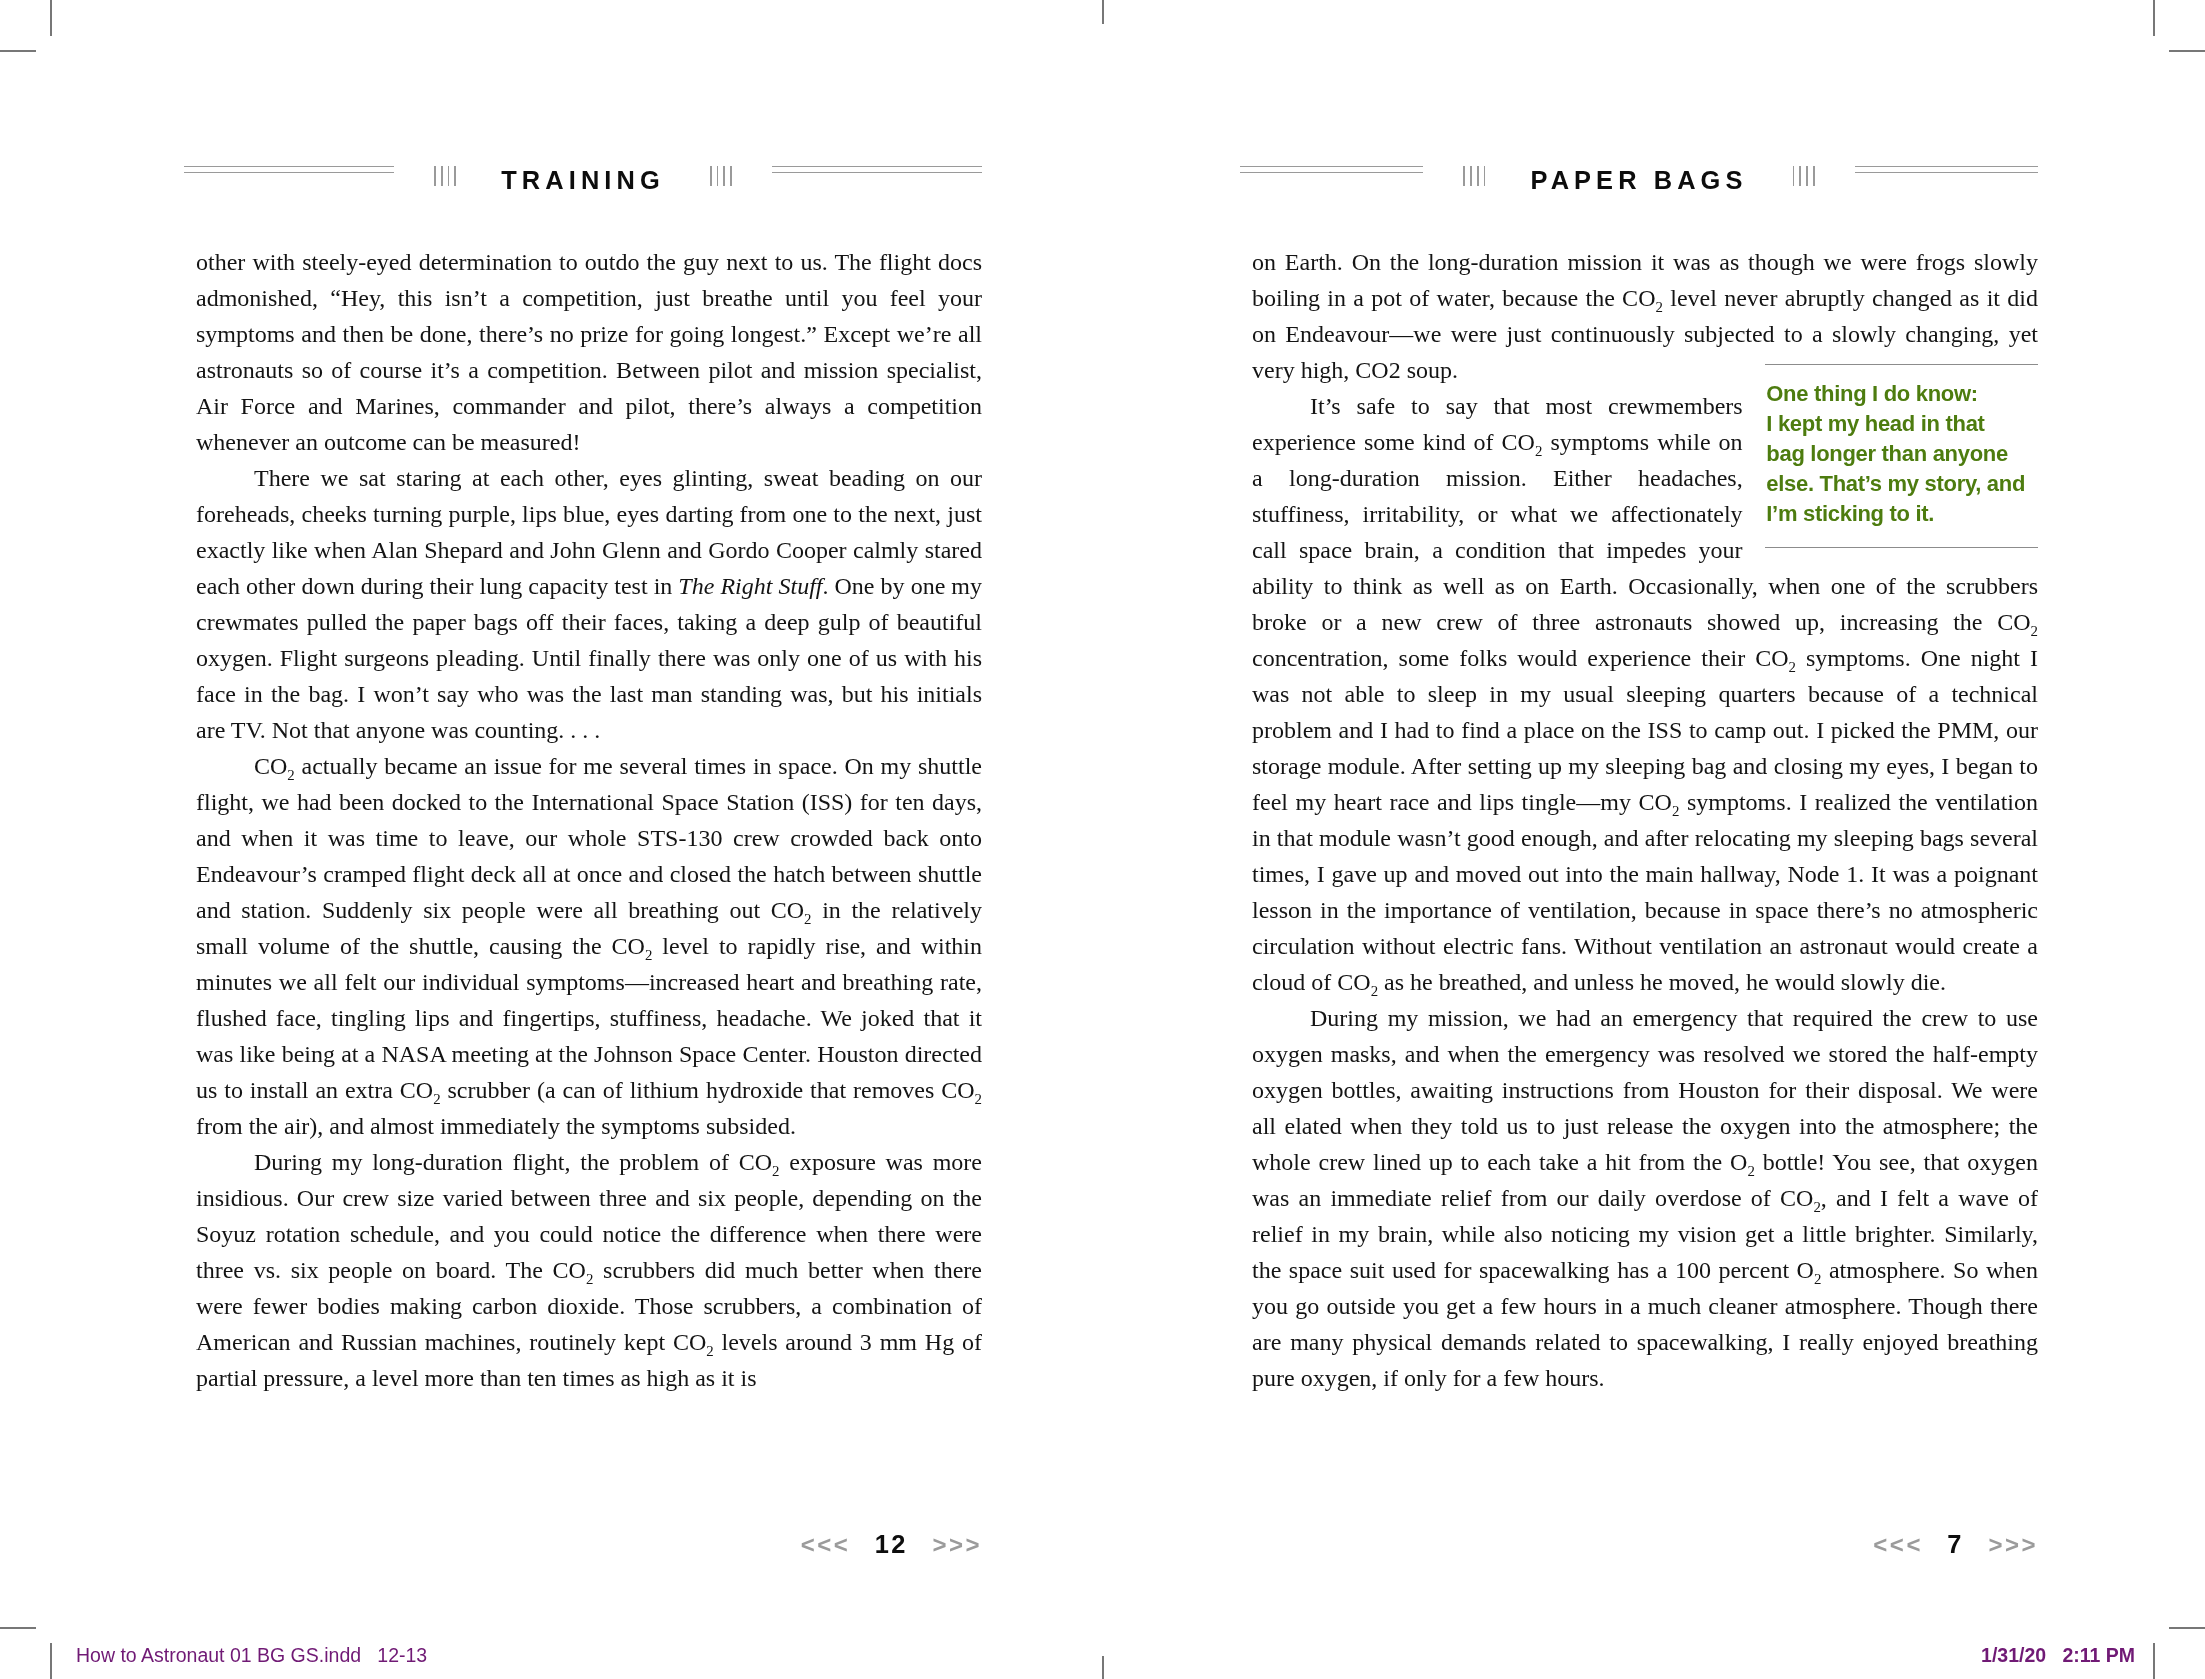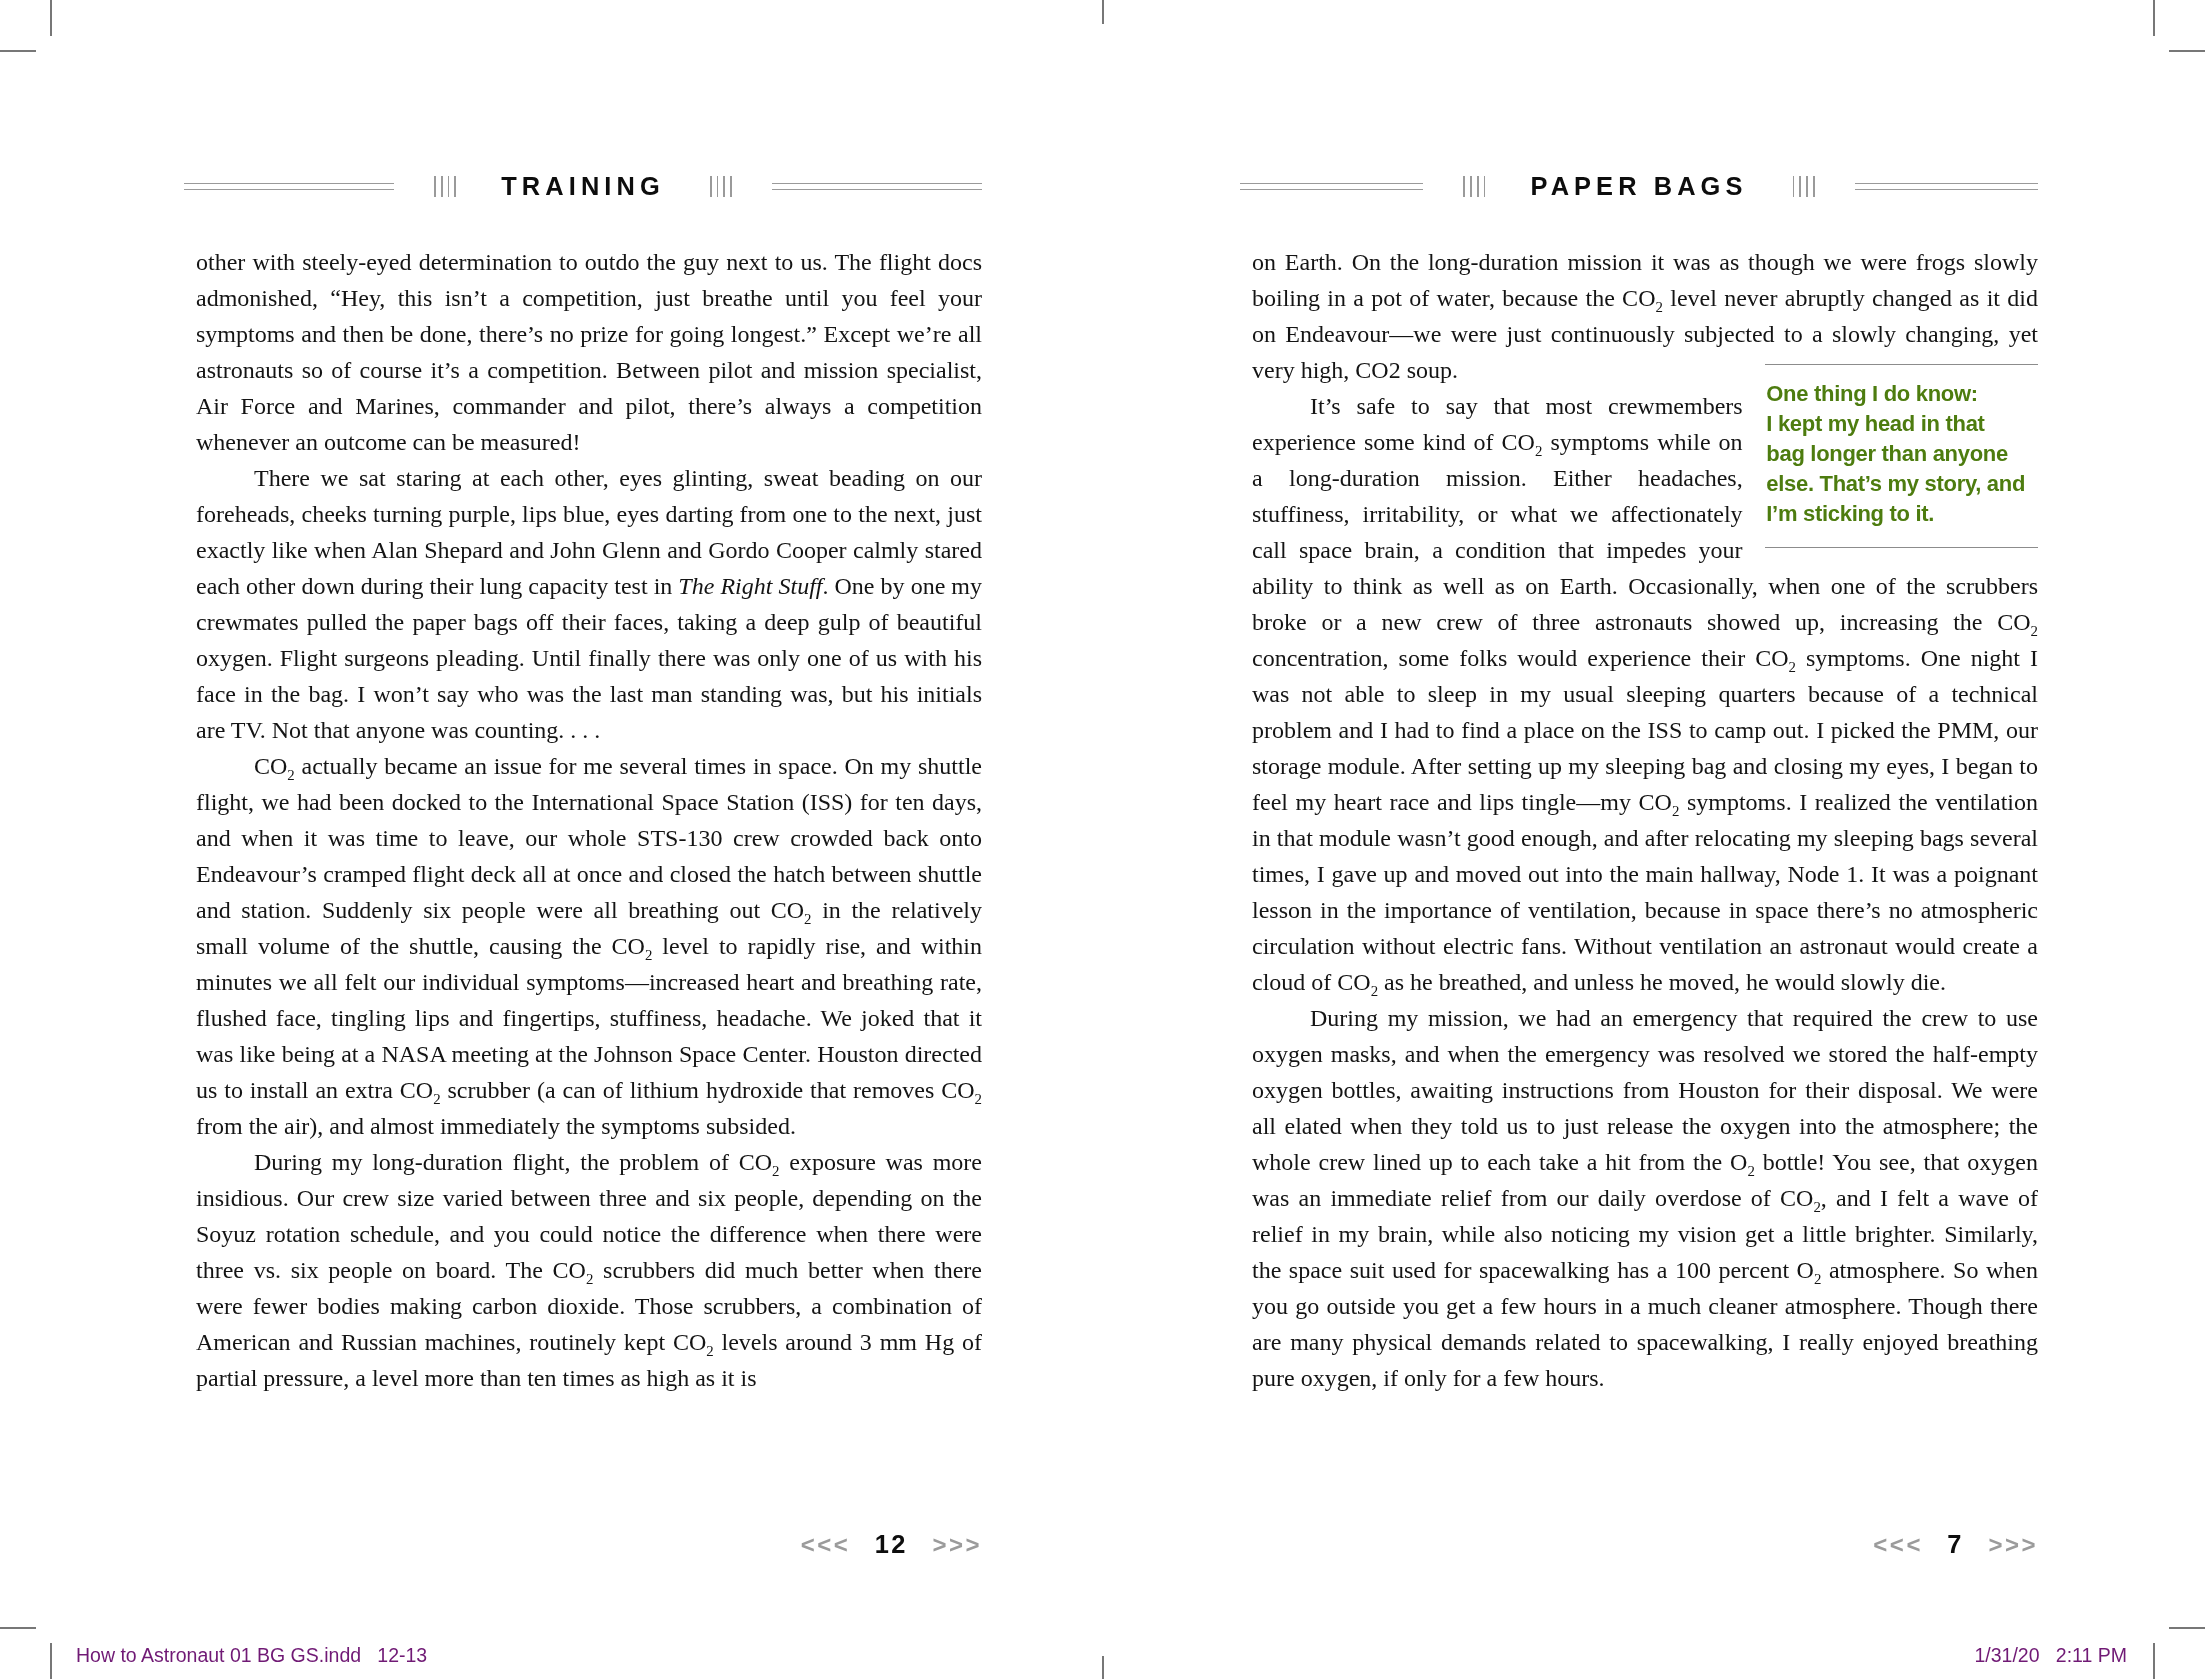--- a/index.html
+++ b/index.html
@@ -12,21 +12,21 @@
     color:#111;
   }
   
   .page{position:absolute;top:0;height:1679px;}
   #left-page{left:184px;width:798px;}
   #right-page{left:1240px;width:798px;}
 
   
   .chap-header{
     position:absolute;top:166px;left:0;right:0;height:41px;
-    display:flex;align-items:center;gap:28px;
+    display:flex;align-items:flex-start;gap:28px;
   }
   .dbl-rule{flex:1;height:6.8px;border-top:1.7px solid #9a9a9a;border-bottom:1.7px solid #9a9a9a;box-sizing:border-box;}
   .ticks{display:flex;gap:5.1px;margin:0 12px;}
   .ticks i{display:block;width:1.7px;height:20.4px;background:#9a9a9a;}
   .chap-title{
     font-family:"Liberation Sans", sans-serif;
     font-weight:700;font-size:25.4px;letter-spacing:5.1px;
     color:#0d0d0d;white-space:nowrap;padding:0 5.1px;
   }
 
@@ -68,21 +68,21 @@
   .page-num .chev{color:#9b9b9b;}
   .page-num .num{color:#0d0d0d;font-size:25.4px;margin:0 15.3px;}
 
   
   .footer-text{
     position:absolute;bottom:12px;
     font-family:"Liberation Sans", sans-serif;
     font-size:19.5px;color:#701a75;white-space:pre;
   }
   #footer-left{left:76px;}
-  #footer-right{right:78px;}
+  #footer-right{right:70px;font-weight:bold;}
 
   
   .crop{position:absolute;background:#777;}
   .crop.v{width:1.7px;}
   .crop.h{height:1.7px;}
 </style>
 </head>
 <body>
 
 <section class="page" id="left-page">

